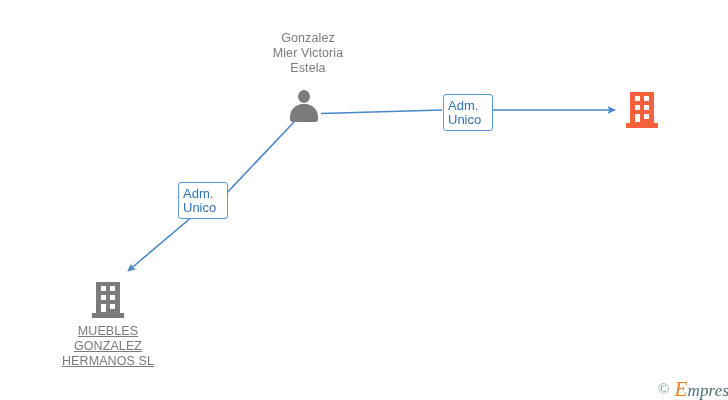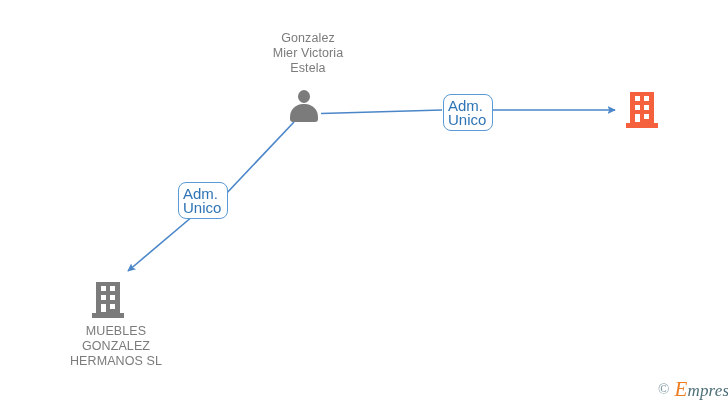--- a/index.html
+++ b/index.html
@@ -100,26 +100,26 @@
     background: #ffffff;
   }
 
   
   .rel-box {
     position: absolute;
     box-sizing: border-box;
     background: #ffffff;
     border: 1px solid #5b9bd5;
     color: #2e74b5;
-    font-size: 15px;
+    font-size: 13px;
     line-height: 14px;
     text-align: center;
     padding: 4px 20px 3px 4px;
     white-space: pre-line;
-    border-radius: 8px;
+    border-radius: 3px;
   }
 
   
   .watermark {
     position: absolute;
     display: flex;
     align-items: center;
     gap: 5px;
     font-size: 17px;
     user-select: none;
@@ -186,21 +186,21 @@
     <div class="tower" style="background:#7b7b7b;"></div>
     <div class="base" style="background:#7b7b7b;"></div>
     <div class="win" style="left:9px;  top:4px;"></div>
     <div class="win" style="left:18px; top:4px;"></div>
     <div class="win" style="left:9px;  top:13px;"></div>
     <div class="win" style="left:18px; top:13px;"></div>
     <div class="win" style="left:18px; top:22px;"></div>
     <div class="door" style="left:9px;  top:22px;"></div>
   </div>
 
-  <div class="node-label" style="left:48px; top:324px; width:120px;">MUEBLES
+  <div class="node-label" style="left:40px; top:324px; width:120px;text-decoration:underline;">MUEBLES
 GONZALEZ
 HERMANOS SL</div>
 
   <div class="rel-box" style="left:435px; top:94px; width:50px;">Adm.
 Unico</div>
 
   <div class="rel-box" style="left:170px; top:182px; width:50px;">Adm.
 Unico</div>
 
   <div class="watermark" style="left:650px; top:377px;">

